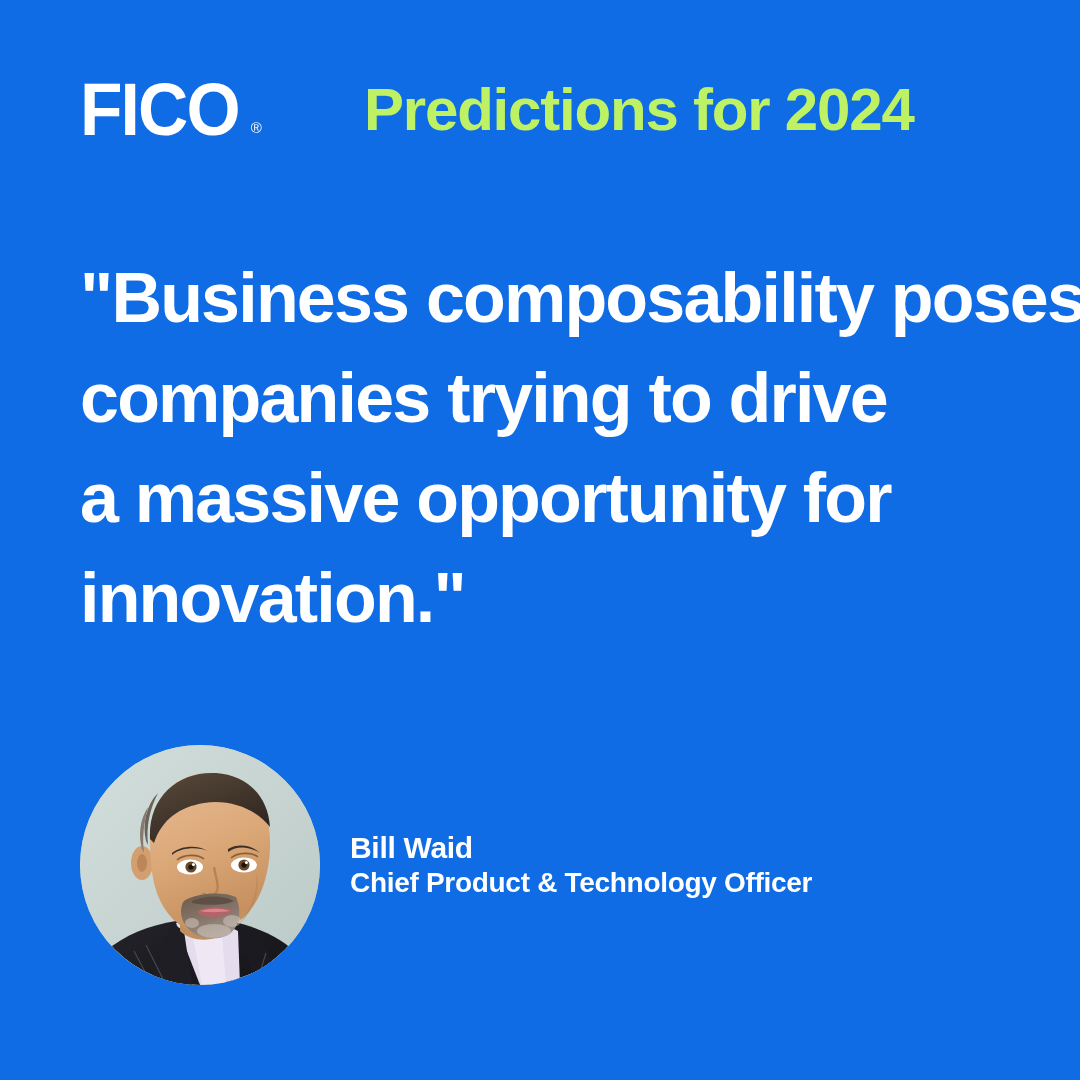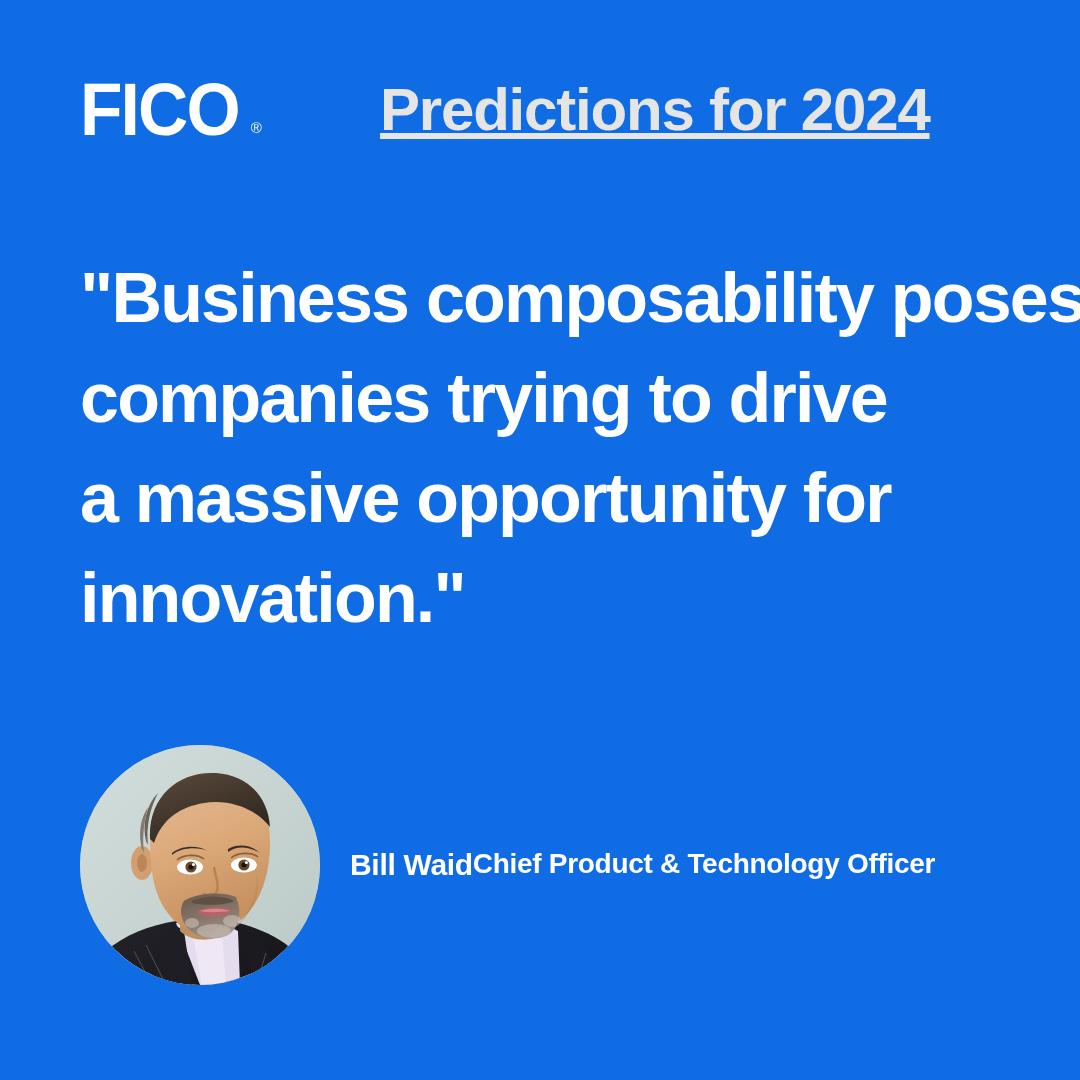--- a/index.html
+++ b/index.html
@@ -56,24 +56,23 @@
     margin-left: 2px;
     position: relative;
     top: -2px;
   }
   .header-title {
     font-family: "Liberation Sans", sans-serif;
     font-weight: bold;
     font-size: 60px;
     line-height: 66px;
     letter-spacing: -1.2px;
-    color: #e5e5e5;
-    white-space: nowrap;
-    margin-left: 32px;
-    text-decoration: underline;
+    color: #bef264;
+    white-space: nowrap;
+    margin-left: 16px;
   }
 
   
   .quote {
     position: absolute;
     left: 80px;
     top: 248px;
     width: 940px;
   }
   .quote-line {
@@ -106,20 +105,21 @@
     background: #c9d6d4;
   }
   .avatar svg {
     display: block;
     width: 240px;
     height: 240px;
   }
   .person {
     margin-left: 30px;
     display: flex;
+    flex-direction: column;
     justify-content: center;
   }
   .person-name {
     font-family: "Liberation Sans", sans-serif;
     font-weight: bold;
     font-size: 30px;
     line-height: 36px;
     letter-spacing: -0.3px;
     color: #ffffff;
     white-space: nowrap;

